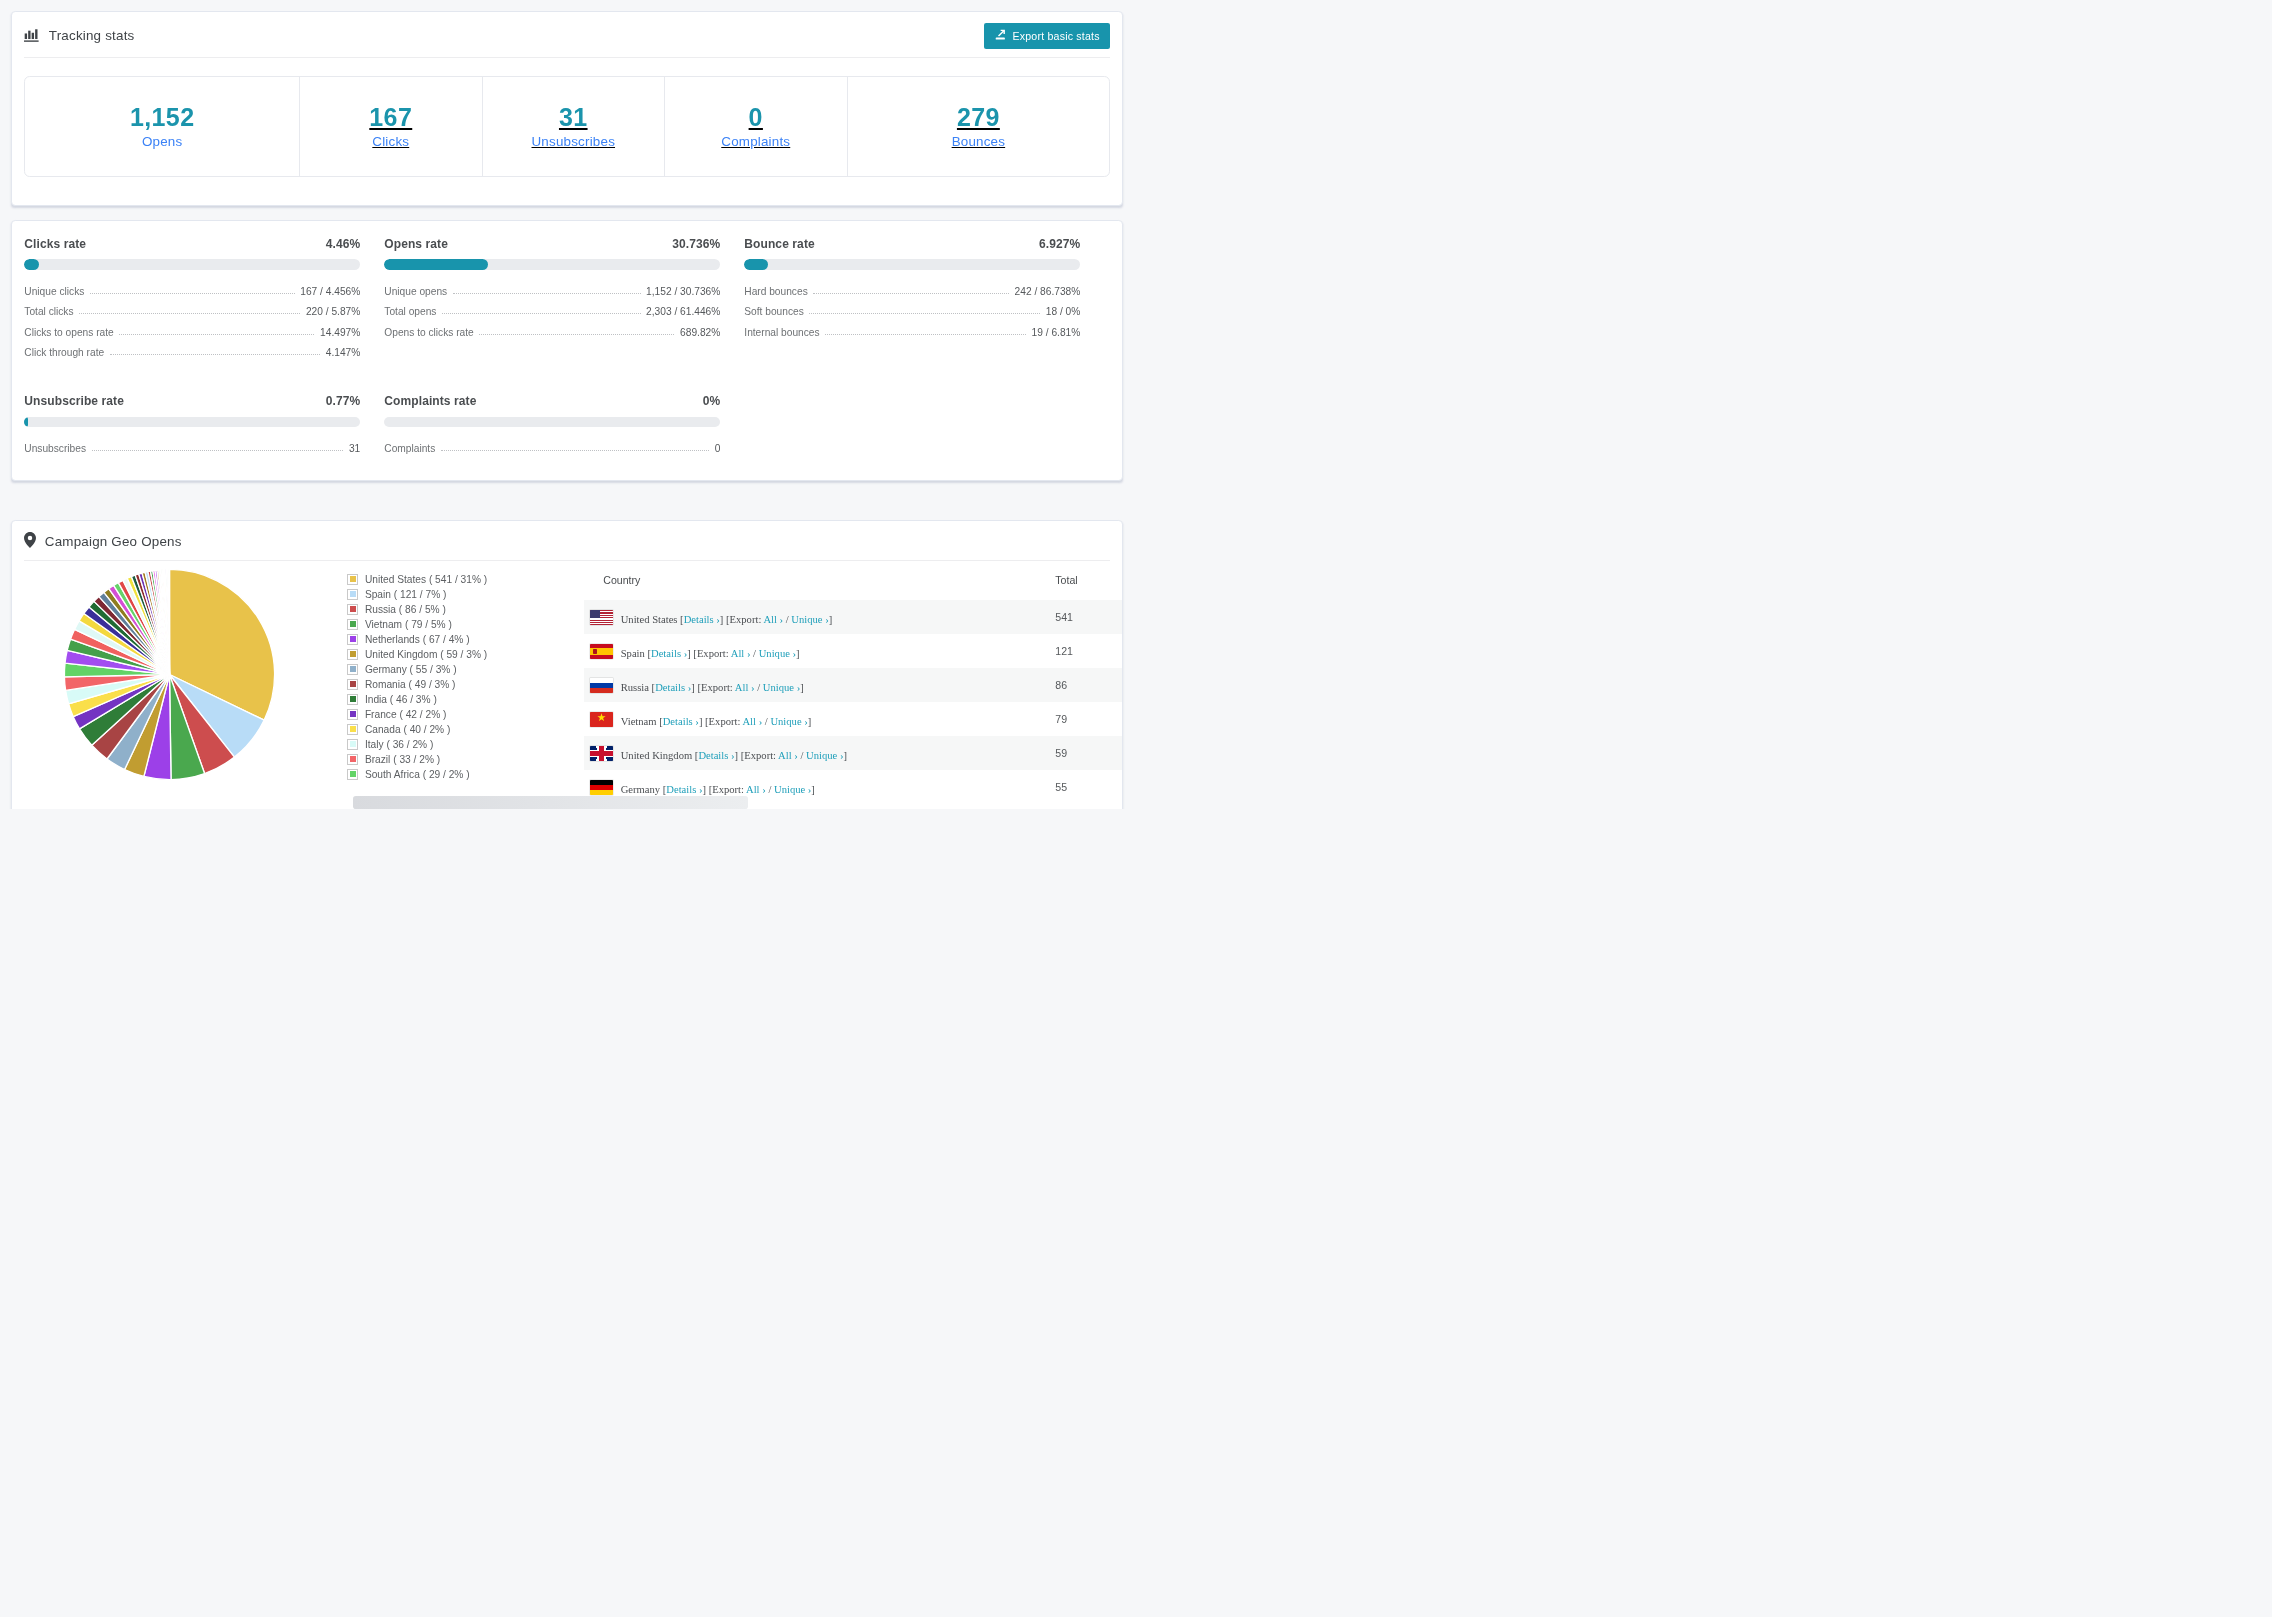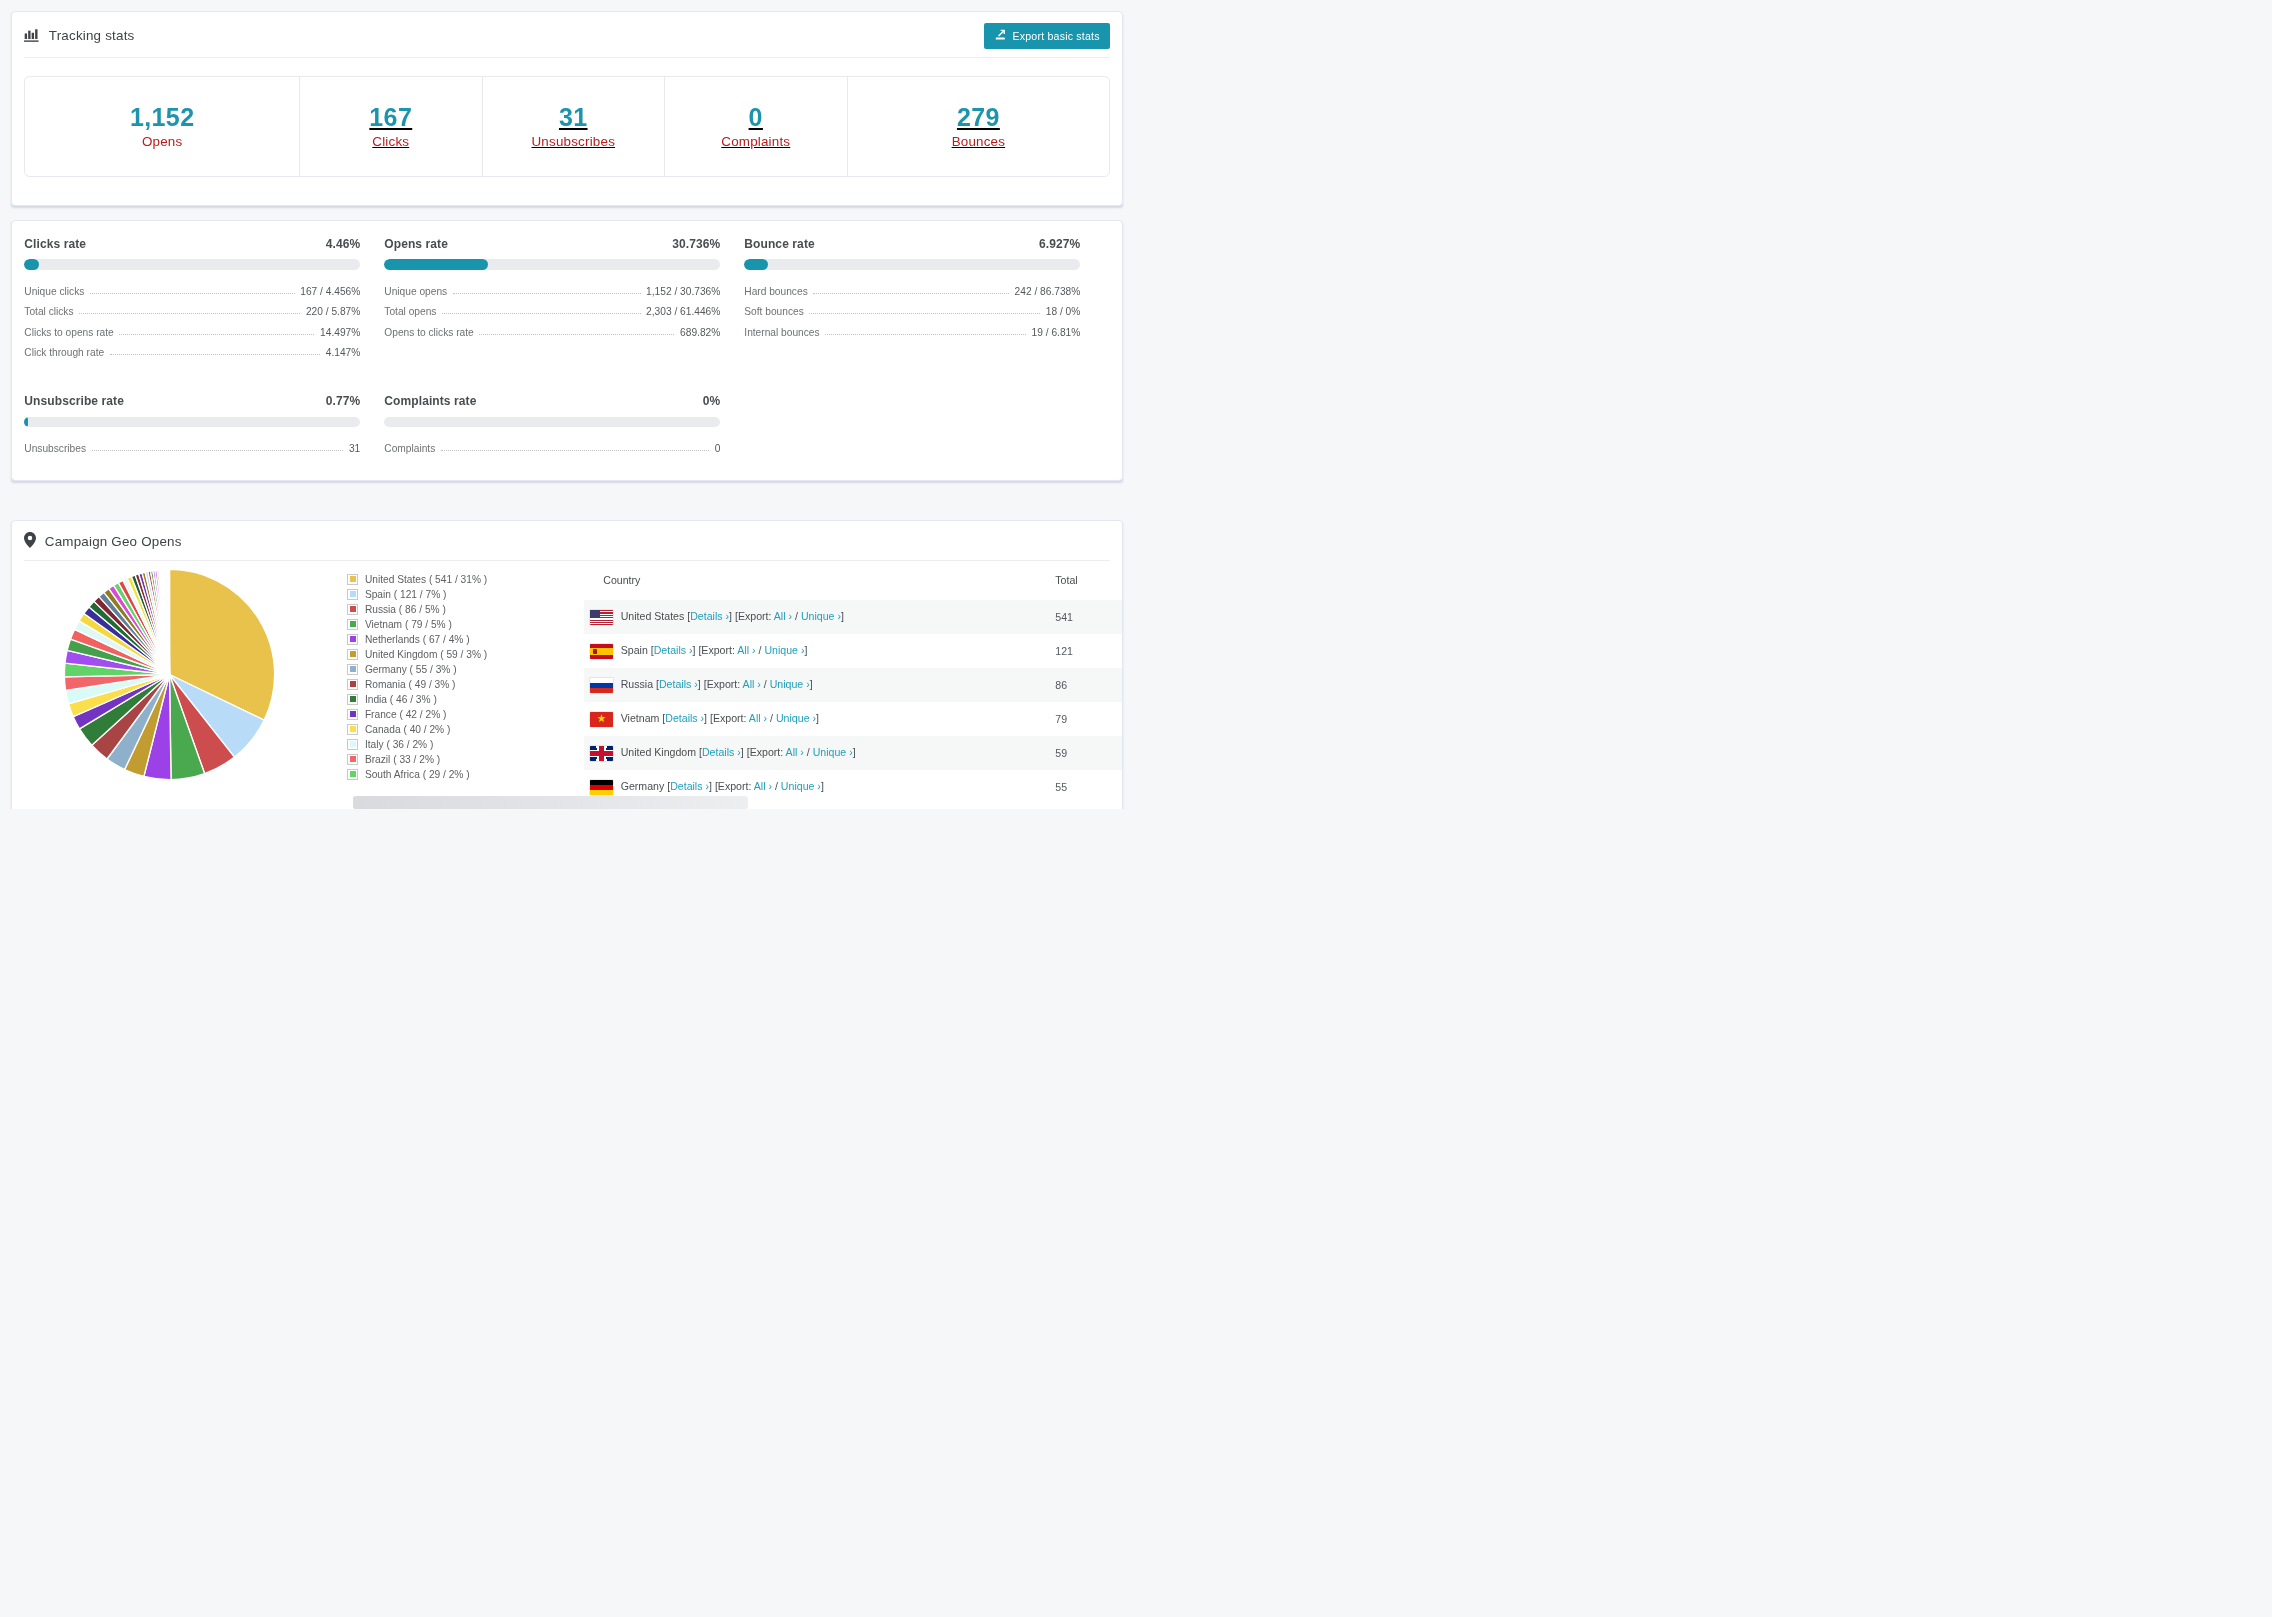--- a/index.html
+++ b/index.html
@@ -44,21 +44,21 @@
     position:absolute;left:12px;right:12px;top:64px;height:99px;
     border:0.7px solid #e7e9ee;border-radius:5.6px;background:#fff;
     display:grid;grid-template-columns:1.5fr 1fr 1fr 1fr 1.44fr;
   }
   .stat-cell{
     display:flex;flex-direction:column;align-items:center;justify-content:center;
     gap:2.8px;
   }
   .stat-cell + .stat-cell{border-left:0.7px solid #e7e9ee;text-decoration:underline;}
   .stat-value{font-size:25px;font-weight:bold;color:#1b94ac;letter-spacing:0.4px;}
-  .stat-label{font-size:13.4px;color:#b91c1c;letter-spacing:0.2px;}
+  .stat-label{font-size:13.4px;color:#3b82f6;letter-spacing:0.2px;}
 
   
   .rates-grid{
     padding:5.6px 42px 0 12px;
     display:grid;grid-template-columns:1fr 1fr 1fr;column-gap:22px;row-gap:0;gap:24px;
   }
   .rate-block{padding-top:10px;}
   .rate-head{display:flex;justify-content:space-between;align-items:baseline;}
   .rate-title,.rate-value{font-size:12px;font-weight:bold;color:#4a4d50;letter-spacing:0.1px;}
   .bar-track{
@@ -86,21 +86,21 @@
 
   .geo-table{position:absolute;left:572px;top:0;width:547px;}
   .gt-header{
     display:flex;align-items:center;height:40px;
     font-size:10.6px;color:#4a4d50;
   }
   .gt-header .h-country{flex:1;padding-left:19px;}
   .gt-header .h-total{width:76px;flex:none;}
   .gt-row{display:flex;align-items:center;height:34px;font-size:10.6px;color:#4b4e52;}
   .gt-row:nth-child(odd){background:#f6f7f7;}
-  .gt-row .c-cell{flex:1;display:flex;align-items:flex-start;padding-left:5.6px;min-width:0;}
+  .gt-row .c-cell{flex:1;display:flex;align-items:flex-end;padding-left:5.6px;min-width:0;font-family:Liberation Serif, serif;}
   .gt-row .t-cell{width:76px;flex:none;color:#55585b;}
   .c-text{white-space:nowrap;}
   .geo-link{color:#1f9fba;text-decoration:none;cursor:pointer;}
 
   
   .flag{
     flex:none;width:23px;height:15.5px;margin-right:7.8px;position:relative;overflow:hidden;
     box-shadow:0 0 0 0.7px rgba(0,0,0,.10);border-radius:0.7px;display:inline-block;
   }
   .flag-us{background:repeating-linear-gradient(180deg,#b22234 0 1.2px,#fff 1.2px 2.4px);}

